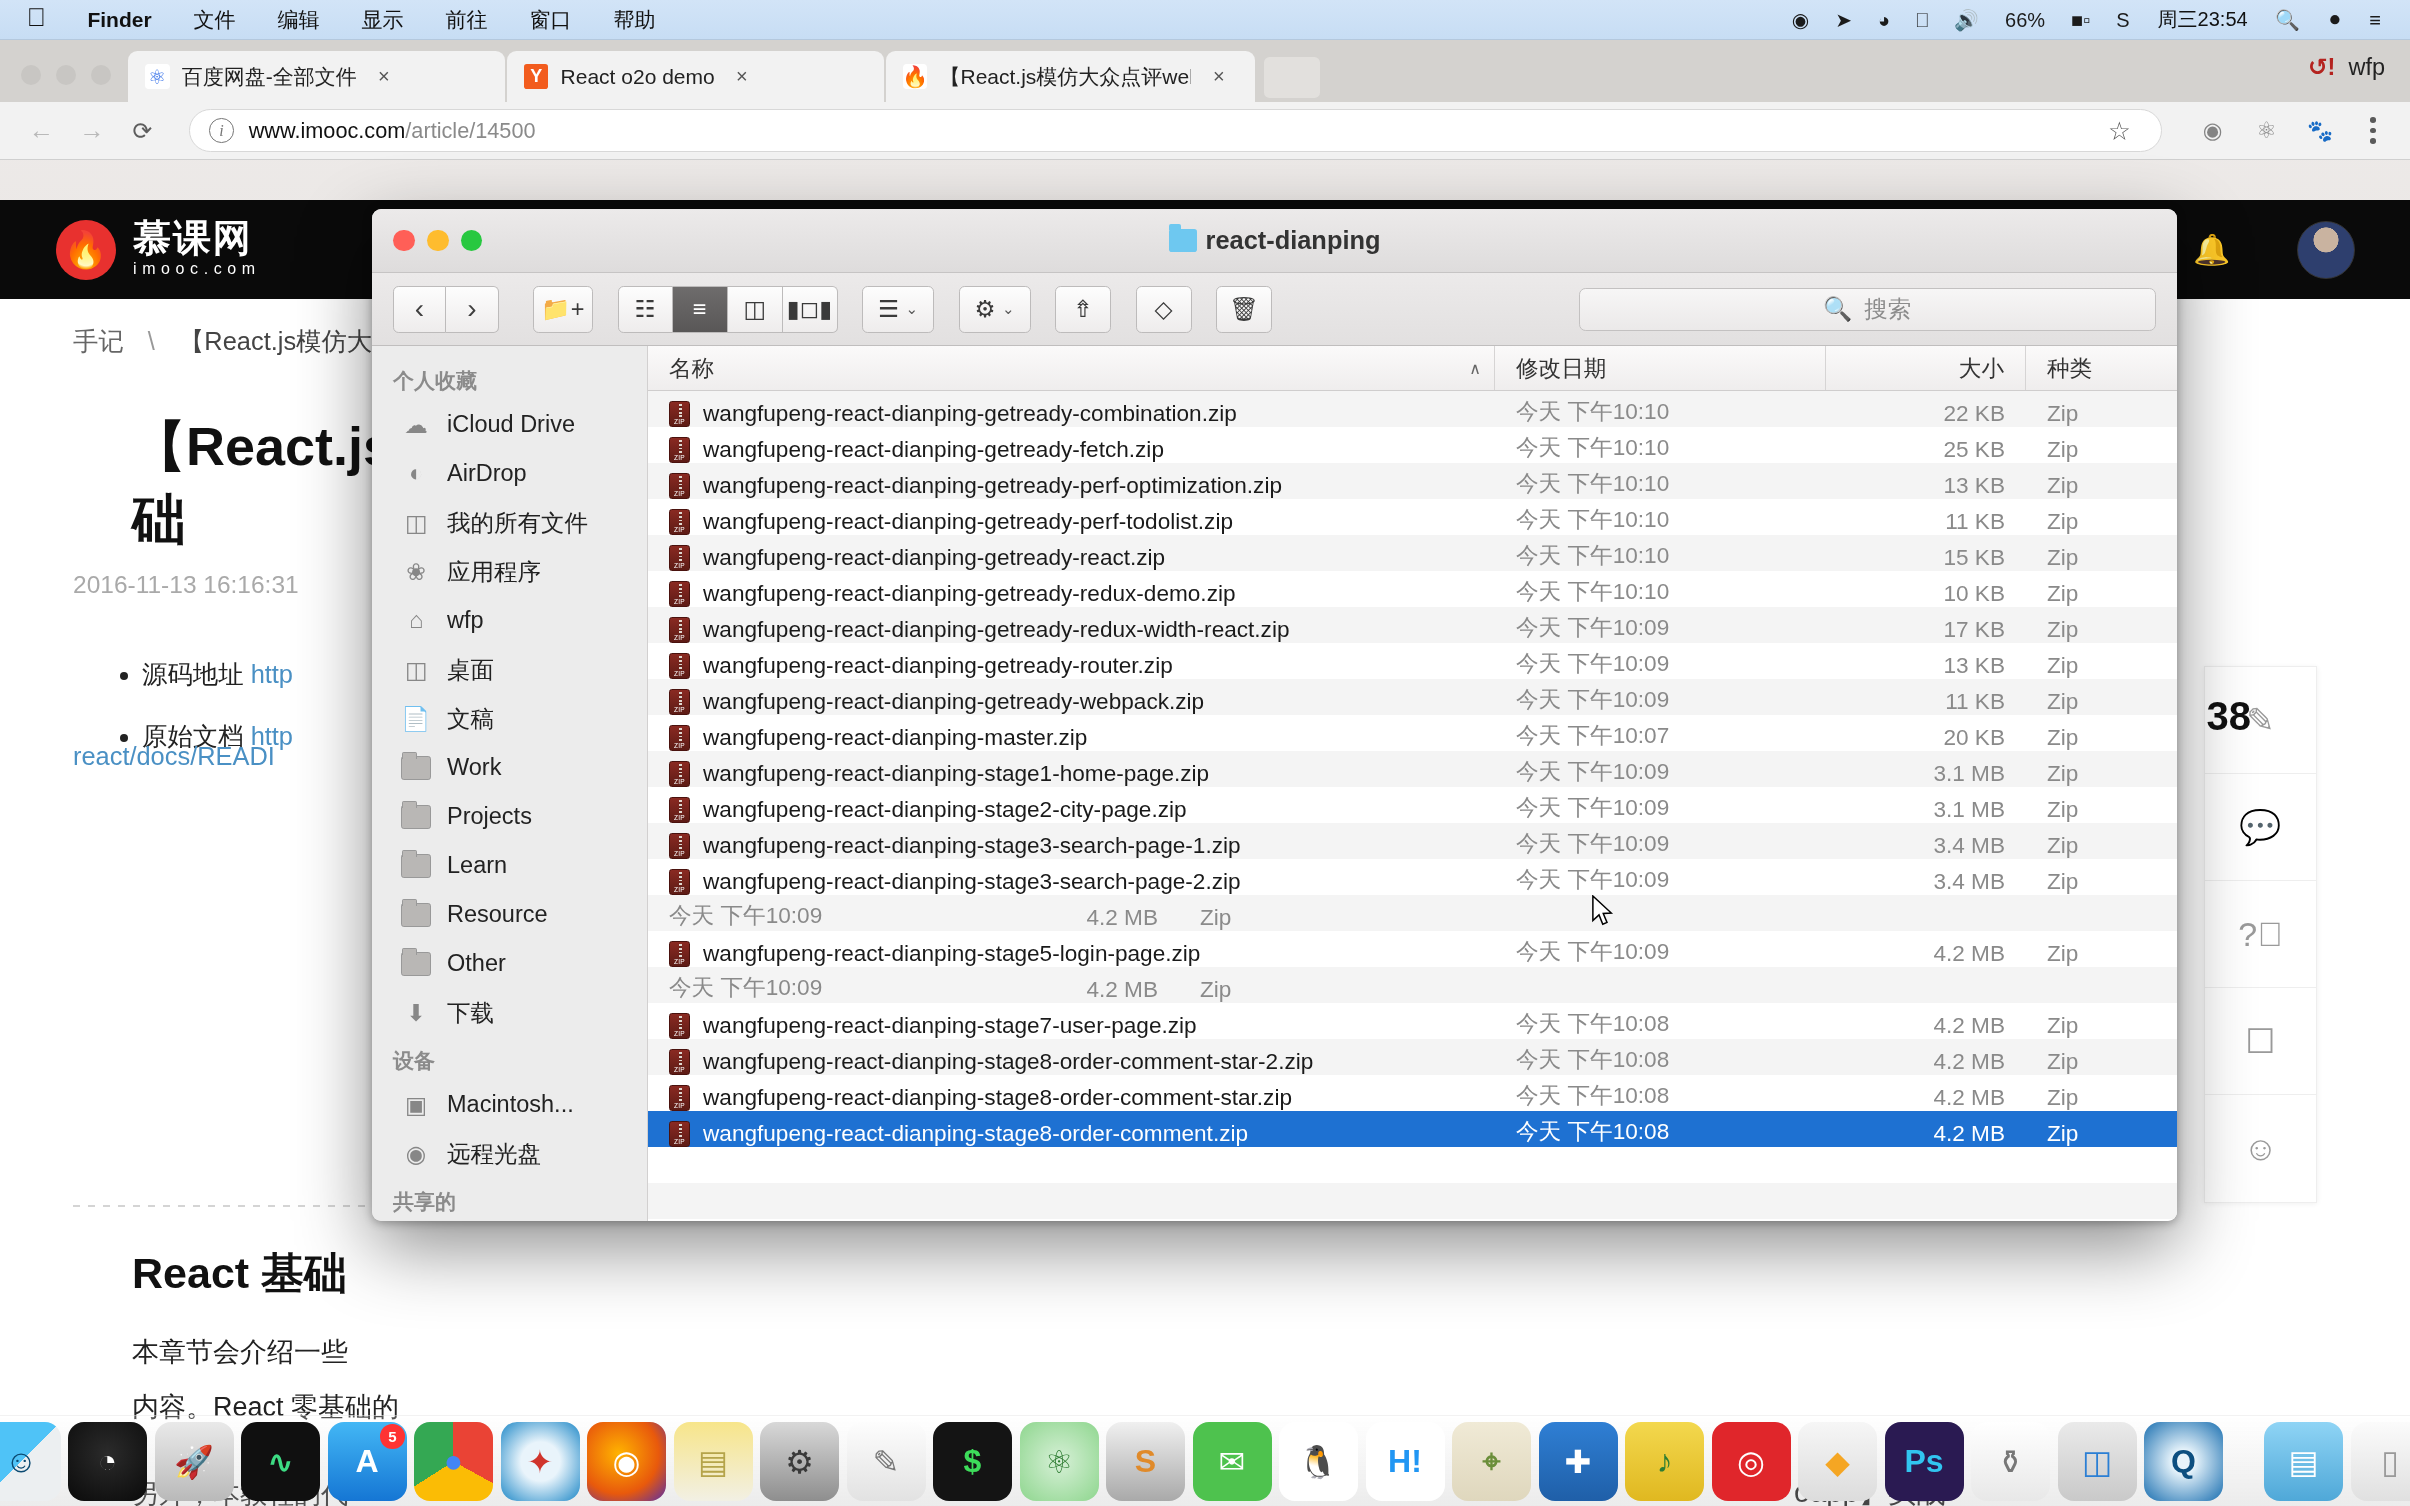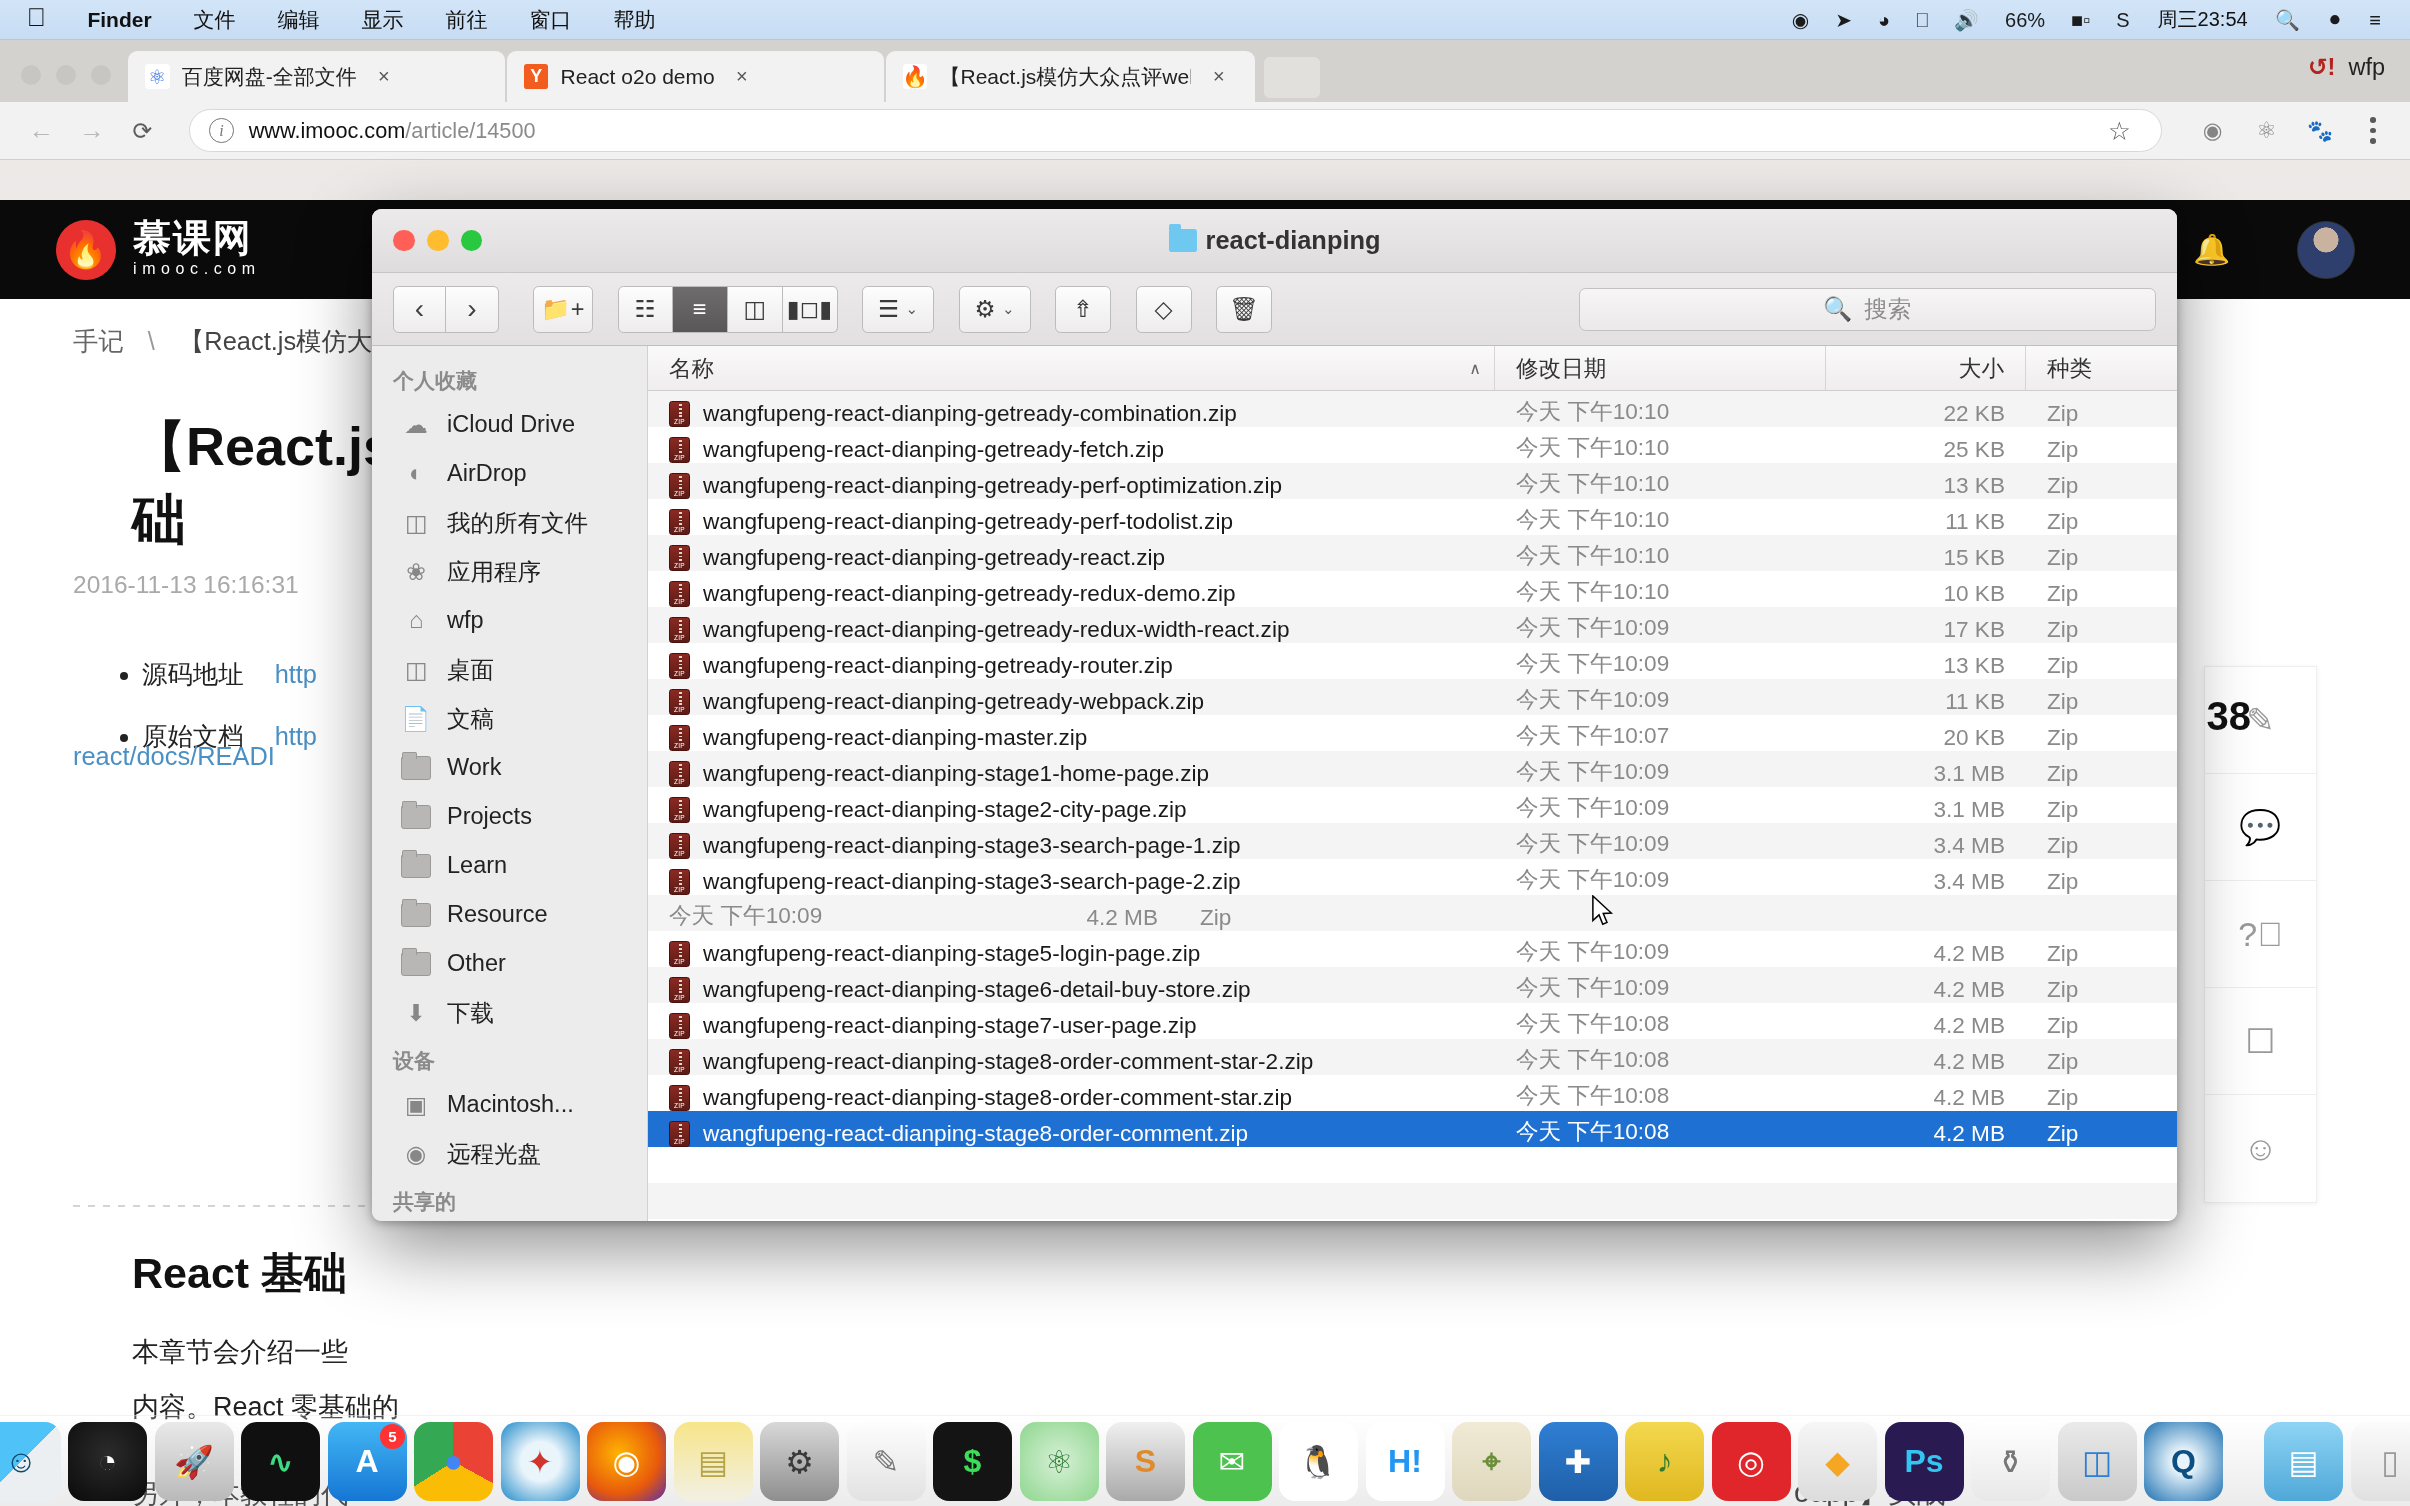--- a/index.html
+++ b/index.html
@@ -107,21 +107,21 @@
   .breadcrumb { position:absolute; left:73px; top:26px; font-size:25.4px;
     color:#666; white-space:nowrap; }
   .bc-sep { margin:0 17px; color:#999; }
   .bc-cur { color:#444; }
   .art-title { position:absolute; left:132px; top:111px; width:1036px;
     font-size:54px; font-weight:bold; color:#111; line-height:1.35; }
   .art-date { position:absolute; left:73px; top:272px; font-size:24.5px; color:#a9a9a9; }
   .art-list { position:absolute; left:104px; top:344px; width:1083px;
     font-size:25.4px; color:#222; line-height:2.45; }
   .art-list li { margin-left:38px; }
-  .lnk { color:#4a90c4;margin-left:24px; }
+  .lnk { color:#4a90c4; }
   .art-sub { position:absolute; left:73px; top:443px; font-size:25.4px; color:#4a90c4; }
   .hr-dot { position:absolute; left:73px; top:906px; width:1092px; height:1.9px;
     background:repeating-linear-gradient(90deg,#d4d4d4 0 7.5px,transparent 7.5px 15px); }
   .h2 { position:absolute; left:132px; top:946px; font-size:43px;
     font-weight:bold; color:#111; }
   .para { position:absolute; left:132px; top:1026px; width:1036px; font-size:27px;
     color:#222; line-height:2.05; }
   .para2 { position:absolute; left:132px; top:1168px; width:1036px; font-size:27px;
     color:#222; line-height:2.05; }
 
@@ -667,24 +667,20 @@
           <div class="frow">
             <div class="fr-name">
               <span class="zip-ico"></span>
               <span>wangfupeng-react-dianping-stage5-login-page.zip</span>
             </div>
             <div class="fr-date">今天 下午10:09</div>
             <div class="fr-size">4.2 MB</div>
             <div class="fr-kind">Zip</div>
           </div>
           <div class="frow alt">
-            <div class="fr-name">
-              <span class="zip-ico"></span>
-              <span>wangfupeng-react-dianping-stage6-detail-buy-store.zip</span>
-            </div>
             <div class="fr-date">今天 下午10:09</div>
             <div class="fr-size">4.2 MB</div>
             <div class="fr-kind">Zip</div>
           </div>
           <div class="frow">
             <div class="fr-name">
               <span class="zip-ico"></span>
               <span>wangfupeng-react-dianping-stage7-user-page.zip</span>
             </div>
             <div class="fr-date">今天 下午10:08</div>

